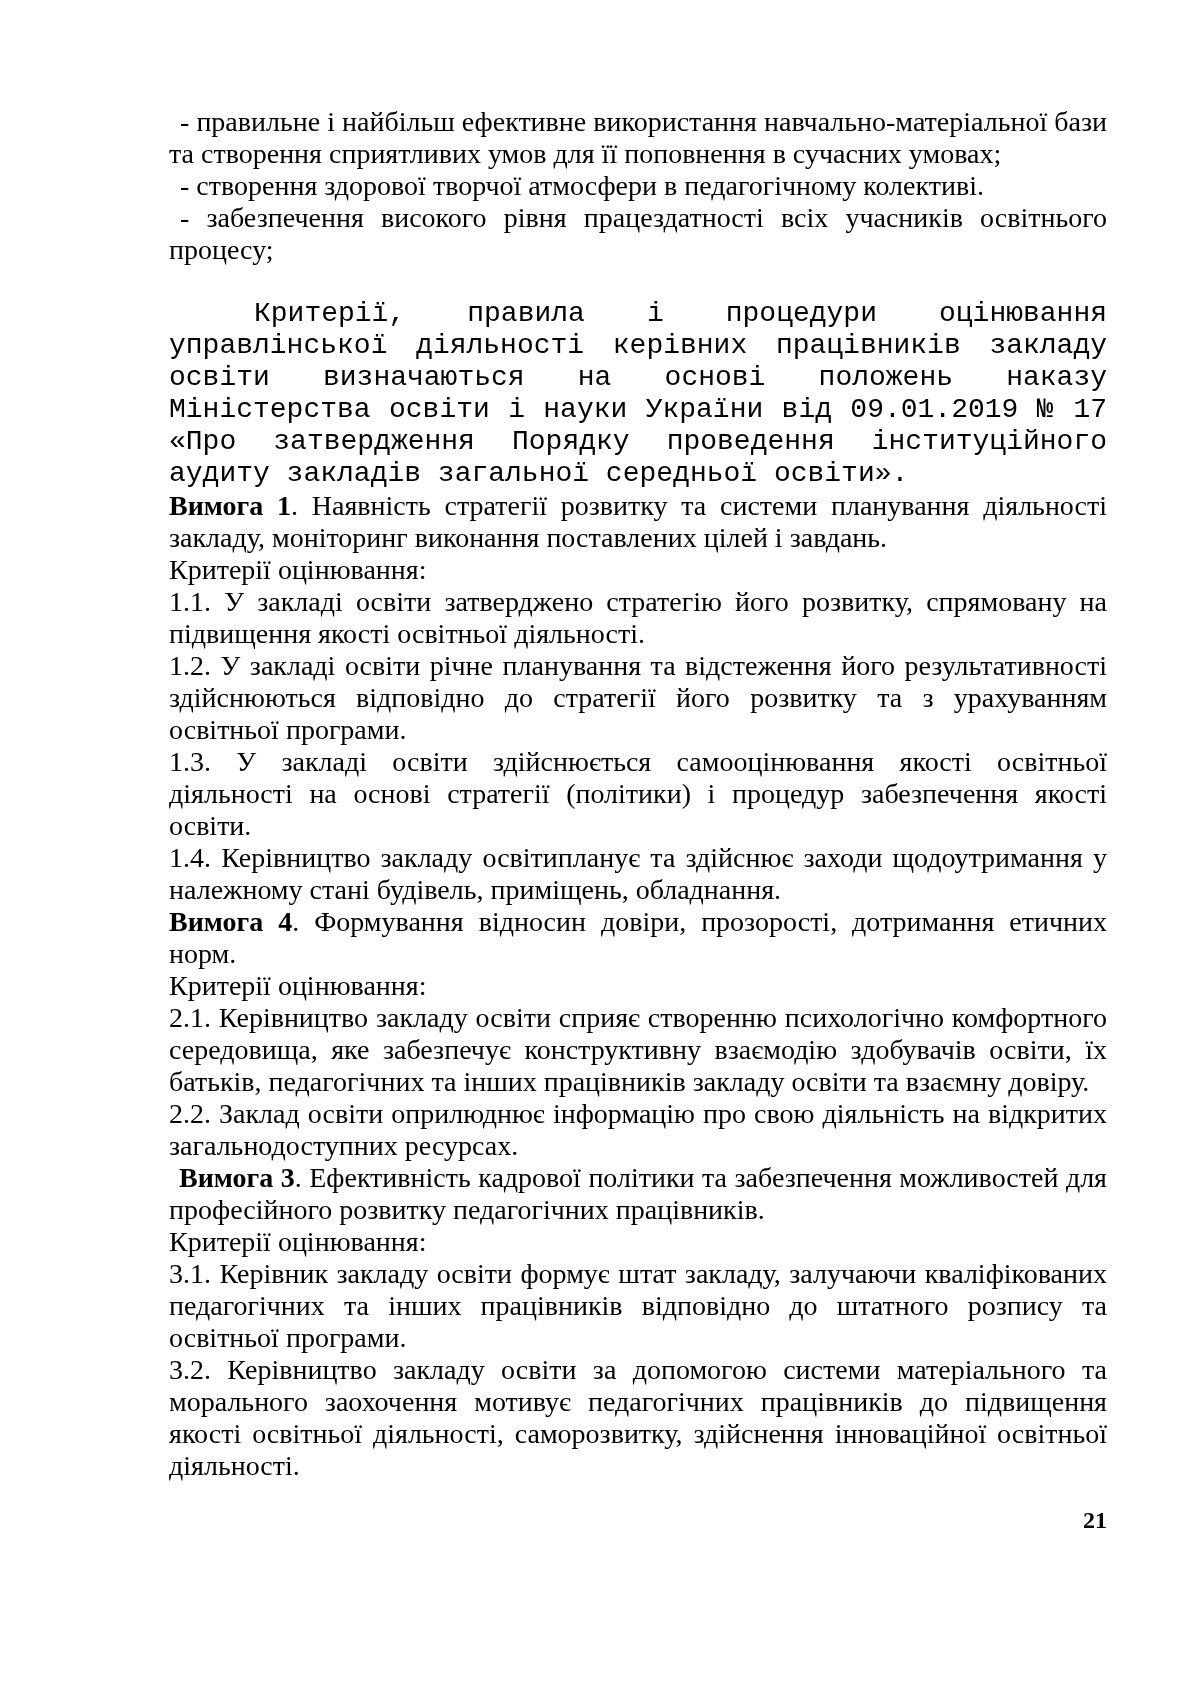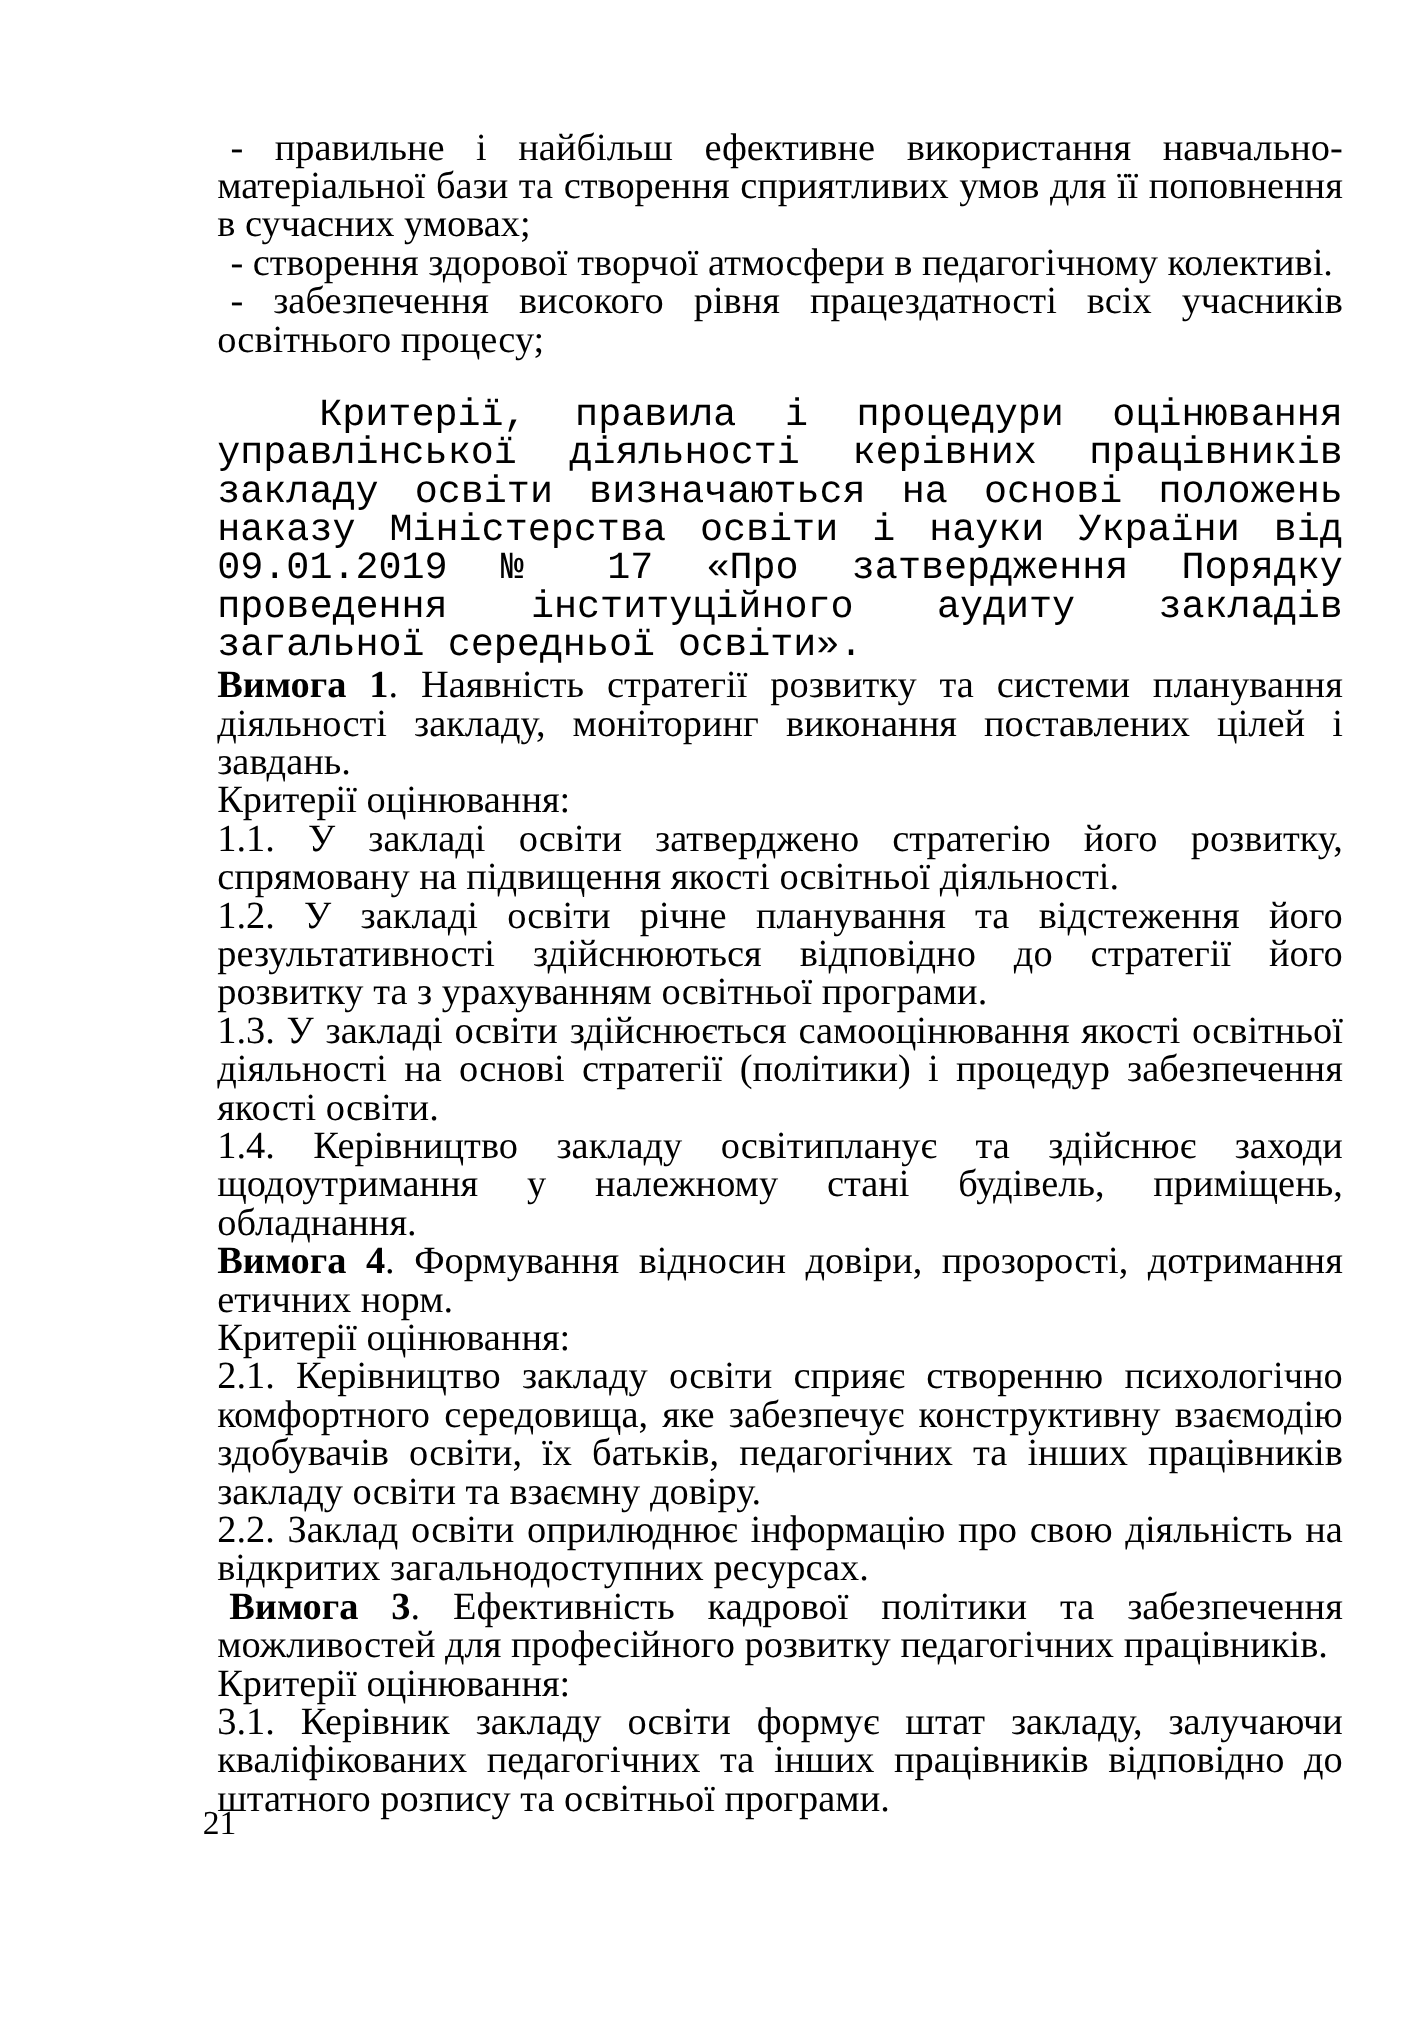--- a/index.html
+++ b/index.html
@@ -11,23 +11,22 @@
     background: #ffffff;
     overflow: hidden;
     font-family: "Liberation Serif", "DejaVu Serif", serif;
     color: #000000;
   }
   .content {
     position: absolute;
     left: 169px;
     top: 106px;
     width: 938px;
-    font-size: 32px;
+    font-size: 28px;
     line-height: 32px;
-    margin-left: 12px;
   }
   .content p {
     margin: 0;
     text-align: justify;
     text-align-last: left;
   }
   .bullet { text-indent: 11px; }
   .lead   { text-indent: 10px; }
   .indent { text-indent: 85px; font-family: Liberation Mono, monospace; }
   .blank  { height: 32px; }
@@ -35,23 +34,24 @@
   .req-label { font-weight: bold; }
   .u {
     text-decoration-thickness: 2px;
     text-underline-offset: 5px;
   }
   .pagenum {
     position: absolute;
     top: 1504px;
     left: 169px;
     width: 938px;
-    text-align: left;
-    font-size: 28px;
+    text-align: right;
+    font-size: 24px;
     line-height: 32px;
+    font-weight: bold;
   }
 </style>
 </head>
 <body>
 
 <div class="page">
   <div class="content">
 
     <p class="bullet">- правильне і найбільш ефективне використання навчально-матеріальної бази та створення сприятливих умов для її поповнення в сучасних умовах;</p>
     <p class="bullet">- створення здорової творчої атмосфери в педагогічному колективі.</p>
@@ -72,17 +72,18 @@
     <p><span class="req-label">Вимога 4</span><span>. </span><span class="u">Формування відносин довіри, прозорості, дотримання етичних норм.</span><span></span></p>
 
     <p class="crit">Критерії оцінювання:</p>
     <p>2.1. Керівництво закладу освіти сприяє створенню психологічно комфортного середовища, яке забезпечує конструктивну взаємодію здобувачів освіти, їх батьків, педагогічних та інших працівників закладу освіти та взаємну довіру.</p>
     <p>2.2. Заклад освіти оприлюднює інформацію про свою діяльність на відкритих загальнодоступних ресурсах.</p>
 
     <p class="lead"><span class="req-label">Вимога 3</span><span>. </span><span class="u">Ефективність кадрової політики та забезпечення можливостей для професійного розвитку педагогічних працівників.</span><span></span></p>
 
     <p class="crit">Критерії оцінювання:</p>
     <p>3.1. Керівник закладу освіти формує штат закладу, залучаючи кваліфікованих педагогічних та інших працівників відповідно до штатного розпису та освітньої програми.</p>
+    <p>3.2. Керівництво закладу освіти за допомогою системи матеріального та морального заохочення мотивує педагогічних працівників до підвищення якості освітньої діяльності, саморозвитку, здійснення інноваційної освітньої діяльності.</p>
 
   </div>
 
   <div class="pagenum">21</div>
 </div>
 
 </body></html>

